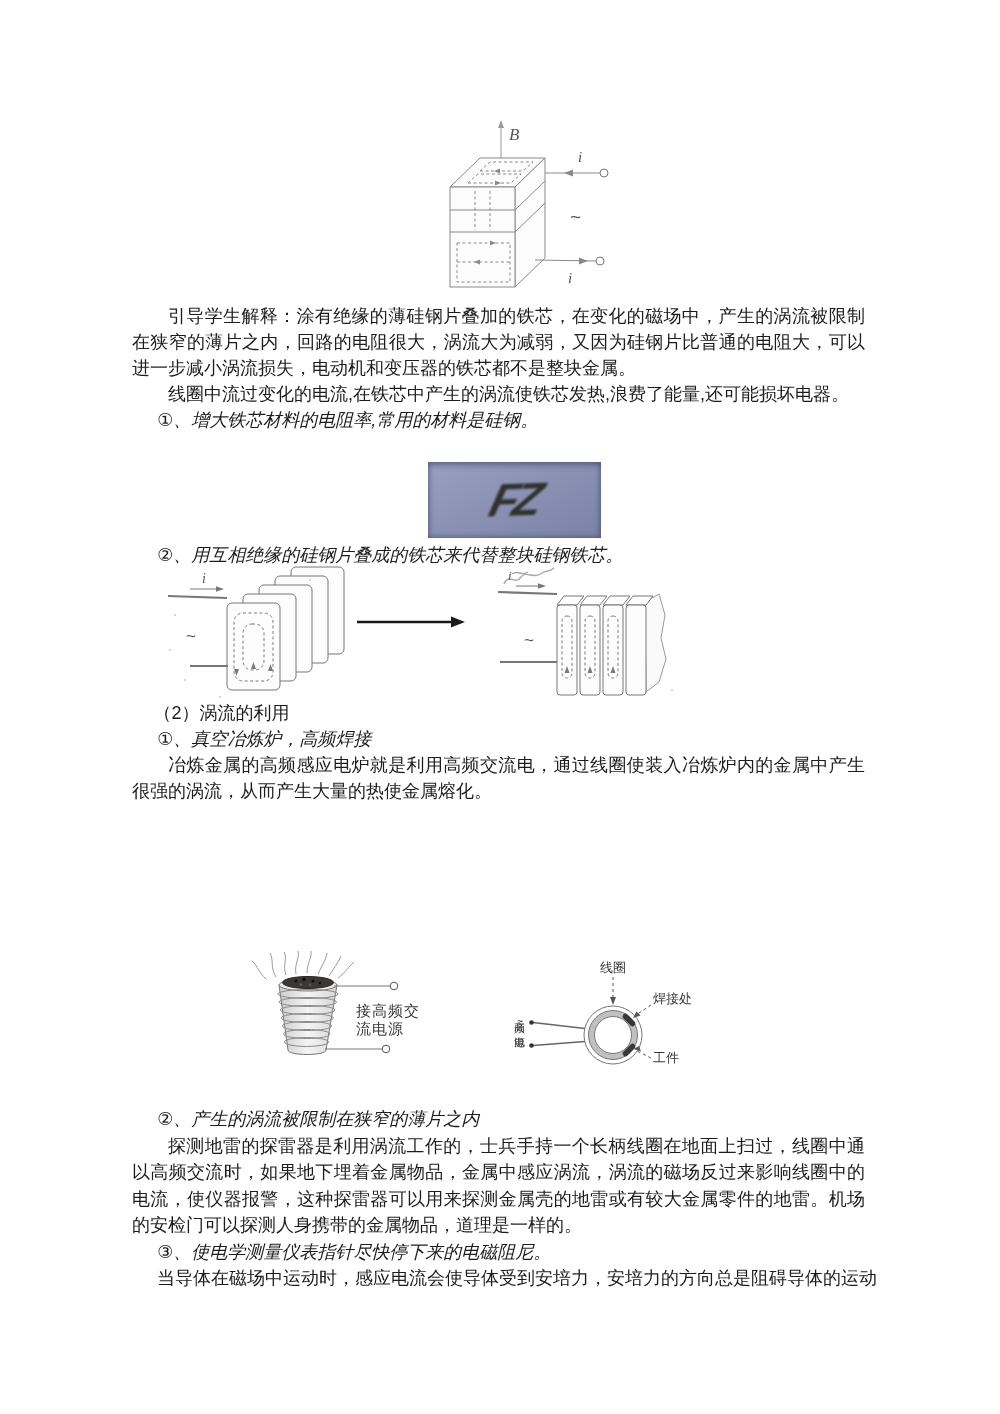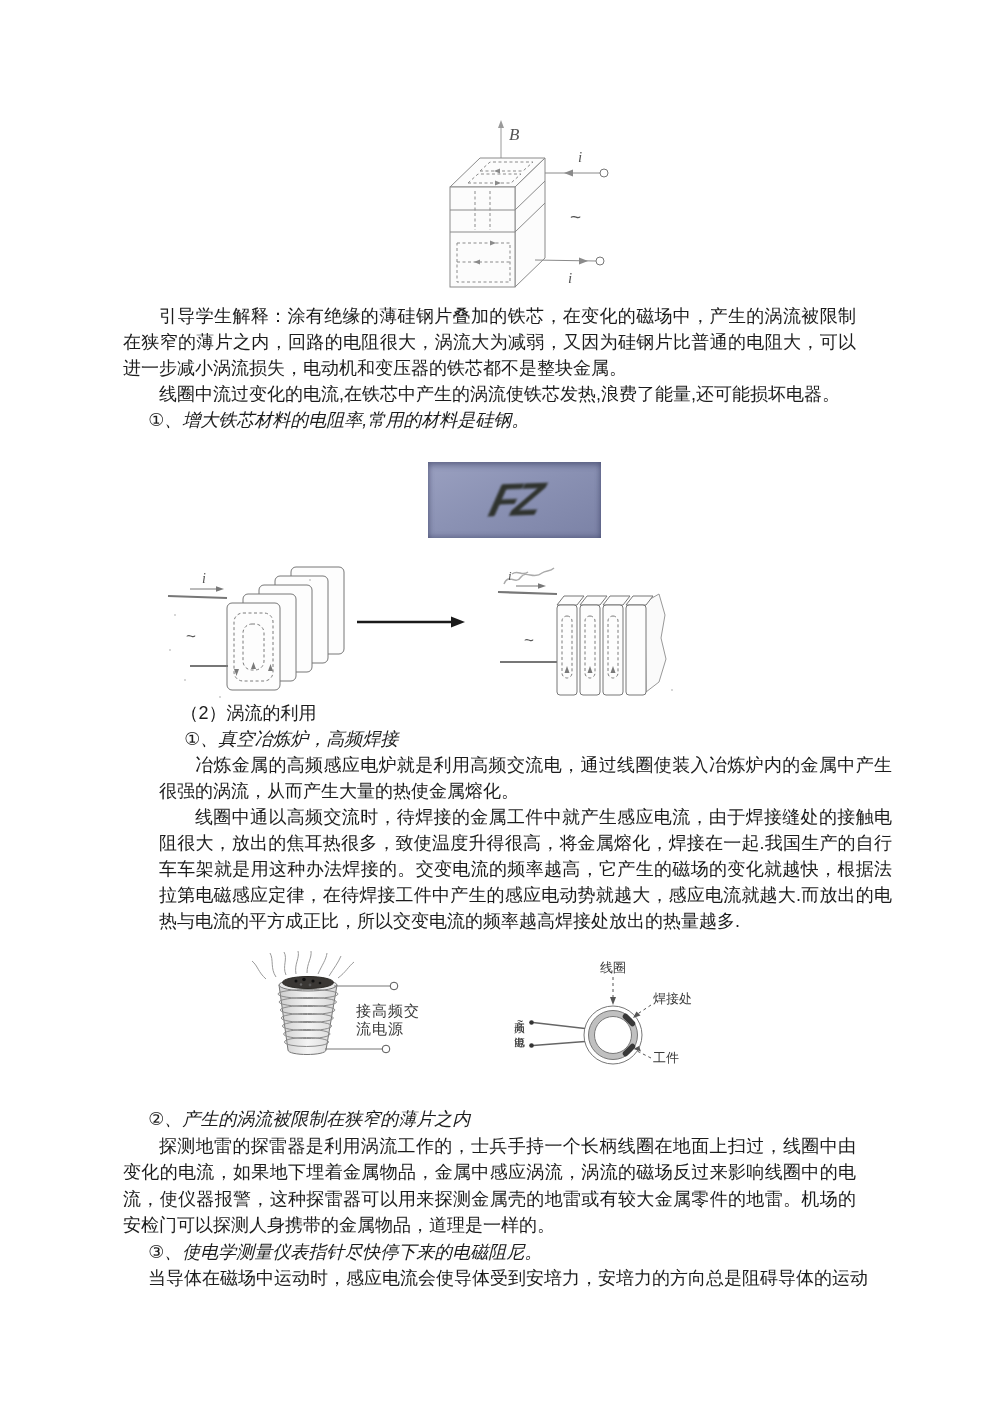--- a/index.html
+++ b/index.html
@@ -1,26 +1,26 @@
 <!DOCTYPE html>
 <html><head>
 <meta charset="utf-8">
 <style>
   html,body{margin:0;padding:0;background:#ffffff;}
   .page{position:relative;width:1000px;height:1414px;background:#ffffff;overflow:hidden;
         font-family:"Liberation Sans","DejaVu Sans",sans-serif;color:#1c1c1c;}
-  .tb{position:absolute;left:123px;width:733px;font-size:18px;line-height:26px;
+  .tb{position:absolute;left:132px;width:733px;font-size:18px;line-height:26px;
       text-align:justify;color:#1c1c1c;}
   .tb p{margin:0;text-indent:2em;}
   .tb p.item{text-indent:1.4em;font-style:italic;}
   .tb p.head{text-indent:1.2em;}
   .tb p.outdent{text-indent:0;margin-left:-17px;margin-right:-12px;text-align:right;}
   #tb1{top:303px;}
   #tb2{top:542px;}
-  #tb3{top:700px;margin-left:36px;}
+  #tb3{top:700px;}
   #tb4{top:1106px;line-height:26.5px;}
   .fig{position:absolute;}
   #fig-core{left:430px;top:110px;}
   #fig-lam{left:160px;top:560px;}
   #fig-furnace{left:230px;top:950px;}
   #fig-weld{left:500px;top:945px;}
   .photo{position:absolute;left:428px;top:462px;width:173px;height:76px;
          background:linear-gradient(155deg,#9aa0c0 0%,#8b92b4 45%,#7b82a6 100%);
          box-shadow:inset 0 3px 6px rgba(30,35,70,.45), inset 0 -2px 5px rgba(30,35,70,.25);
          display:flex;align-items:center;justify-content:center;overflow:hidden;}
@@ -83,20 +83,23 @@
   <div id="tb1" class="tb">
     <p>引导学生解释：涂有绝缘的薄硅钢片叠加的铁芯，在变化的磁场中，产生的涡流被限制在狭窄的薄片之内，回路的电阻很大，涡流大为减弱，又因为硅钢片比普通的电阻大，可以进一步减小涡流损失，电动机和变压器的铁芯都不是整块金属。</p>
     <p>线圈中流过变化的电流,在铁芯中产生的涡流使铁芯发热,浪费了能量,还可能损坏电器。</p>
     <p class="item">①、增大铁芯材料的电阻率,常用的材料是硅钢。</p>
   </div>
 
   <div class="photo">
     <span class="photo-logo">FZ</span>
   </div>
 
+  <div id="tb2" class="tb">
+    <p class="item">②、用互相绝缘的硅钢片叠成的铁芯来代替整块硅钢铁芯。</p>
+  </div>
 
   <svg id="fig-lam" class="fig" width="520" height="145" viewBox="0 0 520 145">
     <g stroke="#777" fill="#fdfdfd">
       <rect x="131" y="7" width="53" height="87" rx="5"></rect>
       <rect x="115" y="16" width="53" height="87" rx="5"></rect>
       <rect x="99" y="25" width="53" height="87" rx="5"></rect>
       <rect x="83" y="34" width="53" height="87" rx="5"></rect>
       <rect x="67" y="43" width="53" height="87" rx="5"></rect>
     </g>
     <g stroke="#7a7a7a" fill="none" stroke-dasharray="3,2.5">
@@ -160,21 +163,20 @@
       <circle cx="60" cy="137" r="0.9"></circle>
         <circle cx="10" cy="90" r="0.9"></circle>
         <circle cx="512" cy="130" r="0.9"></circle>
     </g>
   </svg>
 
   <div id="tb3" class="tb">
     <p class="head">（2）涡流的利用</p>
     <p class="item">①、真空冶炼炉，高频焊接</p>
     <p>冶炼金属的高频感应电炉就是利用高频交流电，通过线圈使装入冶炼炉内的金属中产生很强的涡流，从而产生大量的热使金属熔化。</p>
-    <p>线圈中通以高频交流时，待焊接的金属工件中就产生感应电流，由于焊接缝处的接触电阻很大，放出的焦耳热很多，致使温度升得很高，将金属熔化，焊接在一起.我国生产的自行车车架就是用这种办法焊接的。交变电流的频率越高，它产生的磁场的变化就越快，根据法拉第电磁感应定律，在待焊接工件中产生的感应电动势就越大，感应电流就越大.而放出的电热与电流的平方成正比，所以交变电流的频率越高焊接处放出的热量越多.</p>
   </div>
 
   <svg id="fig-furnace" class="fig" width="250" height="140" viewBox="0 0 250 140">
     <defs>
       <linearGradient id="gcruc" x1="0" y1="0" x2="1" y2="0">
         <stop offset="0" stop-color="#cccccc"></stop>
           <stop offset="0.5" stop-color="#f4f4f4"></stop>
         <stop offset="1" stop-color="#d6d6d6"></stop>
       </linearGradient>
     </defs>
@@ -249,18 +251,18 @@
       <line x1="151" y1="113" x2="137" y2="106" stroke="#555" stroke-dasharray="3,3"></line>
       <polygon points="133.5,104 141,106.5 139,101" fill="#555"></polygon>
     </g>
     <text x="153" y="117" font-size="13" fill="#444">工件</text>
   </svg>
 
   <div class="vlabel">高频~电源</div>
 
   <div id="tb4" class="tb">
     <p class="item">②、产生的涡流被限制在狭窄的薄片之内</p>
-    <p>探测地雷的探雷器是利用涡流工作的，士兵手持一个长柄线圈在地面上扫过，线圈中由变化的电流，如果地下埋着金属物品，金属中感应涡流，涡流的磁场反过来影响线圈中的电流，使仪器报警，这种探雷器可以用来探测金属壳的地雷或有较大金属零件的地雷。机场的安检门可以探测人身携带的金属物品，道理是一样的。</p>
+    <p>探测地雷的探雷器是利用涡流工作的，士兵手持一个长柄线圈在地面上扫过，线圈中通以高频交流时，如果地下埋着金属物品，金属中感应涡流，涡流的磁场反过来影响线圈中的电流，使仪器报警，这种探雷器可以用来探测金属壳的地雷或有较大金属零件的地雷。机场的安检门可以探测人身携带的金属物品，道理是一样的。</p>
     <p class="item">③、使电学测量仪表指针尽快停下来的电磁阻尼。</p>
     <p class="outdent">当导体在磁场中运动时，感应电流会使导体受到安培力，安培力的方向总是阻碍导体的运动</p>
   </div>
 
 </div>
 
 </body></html>

